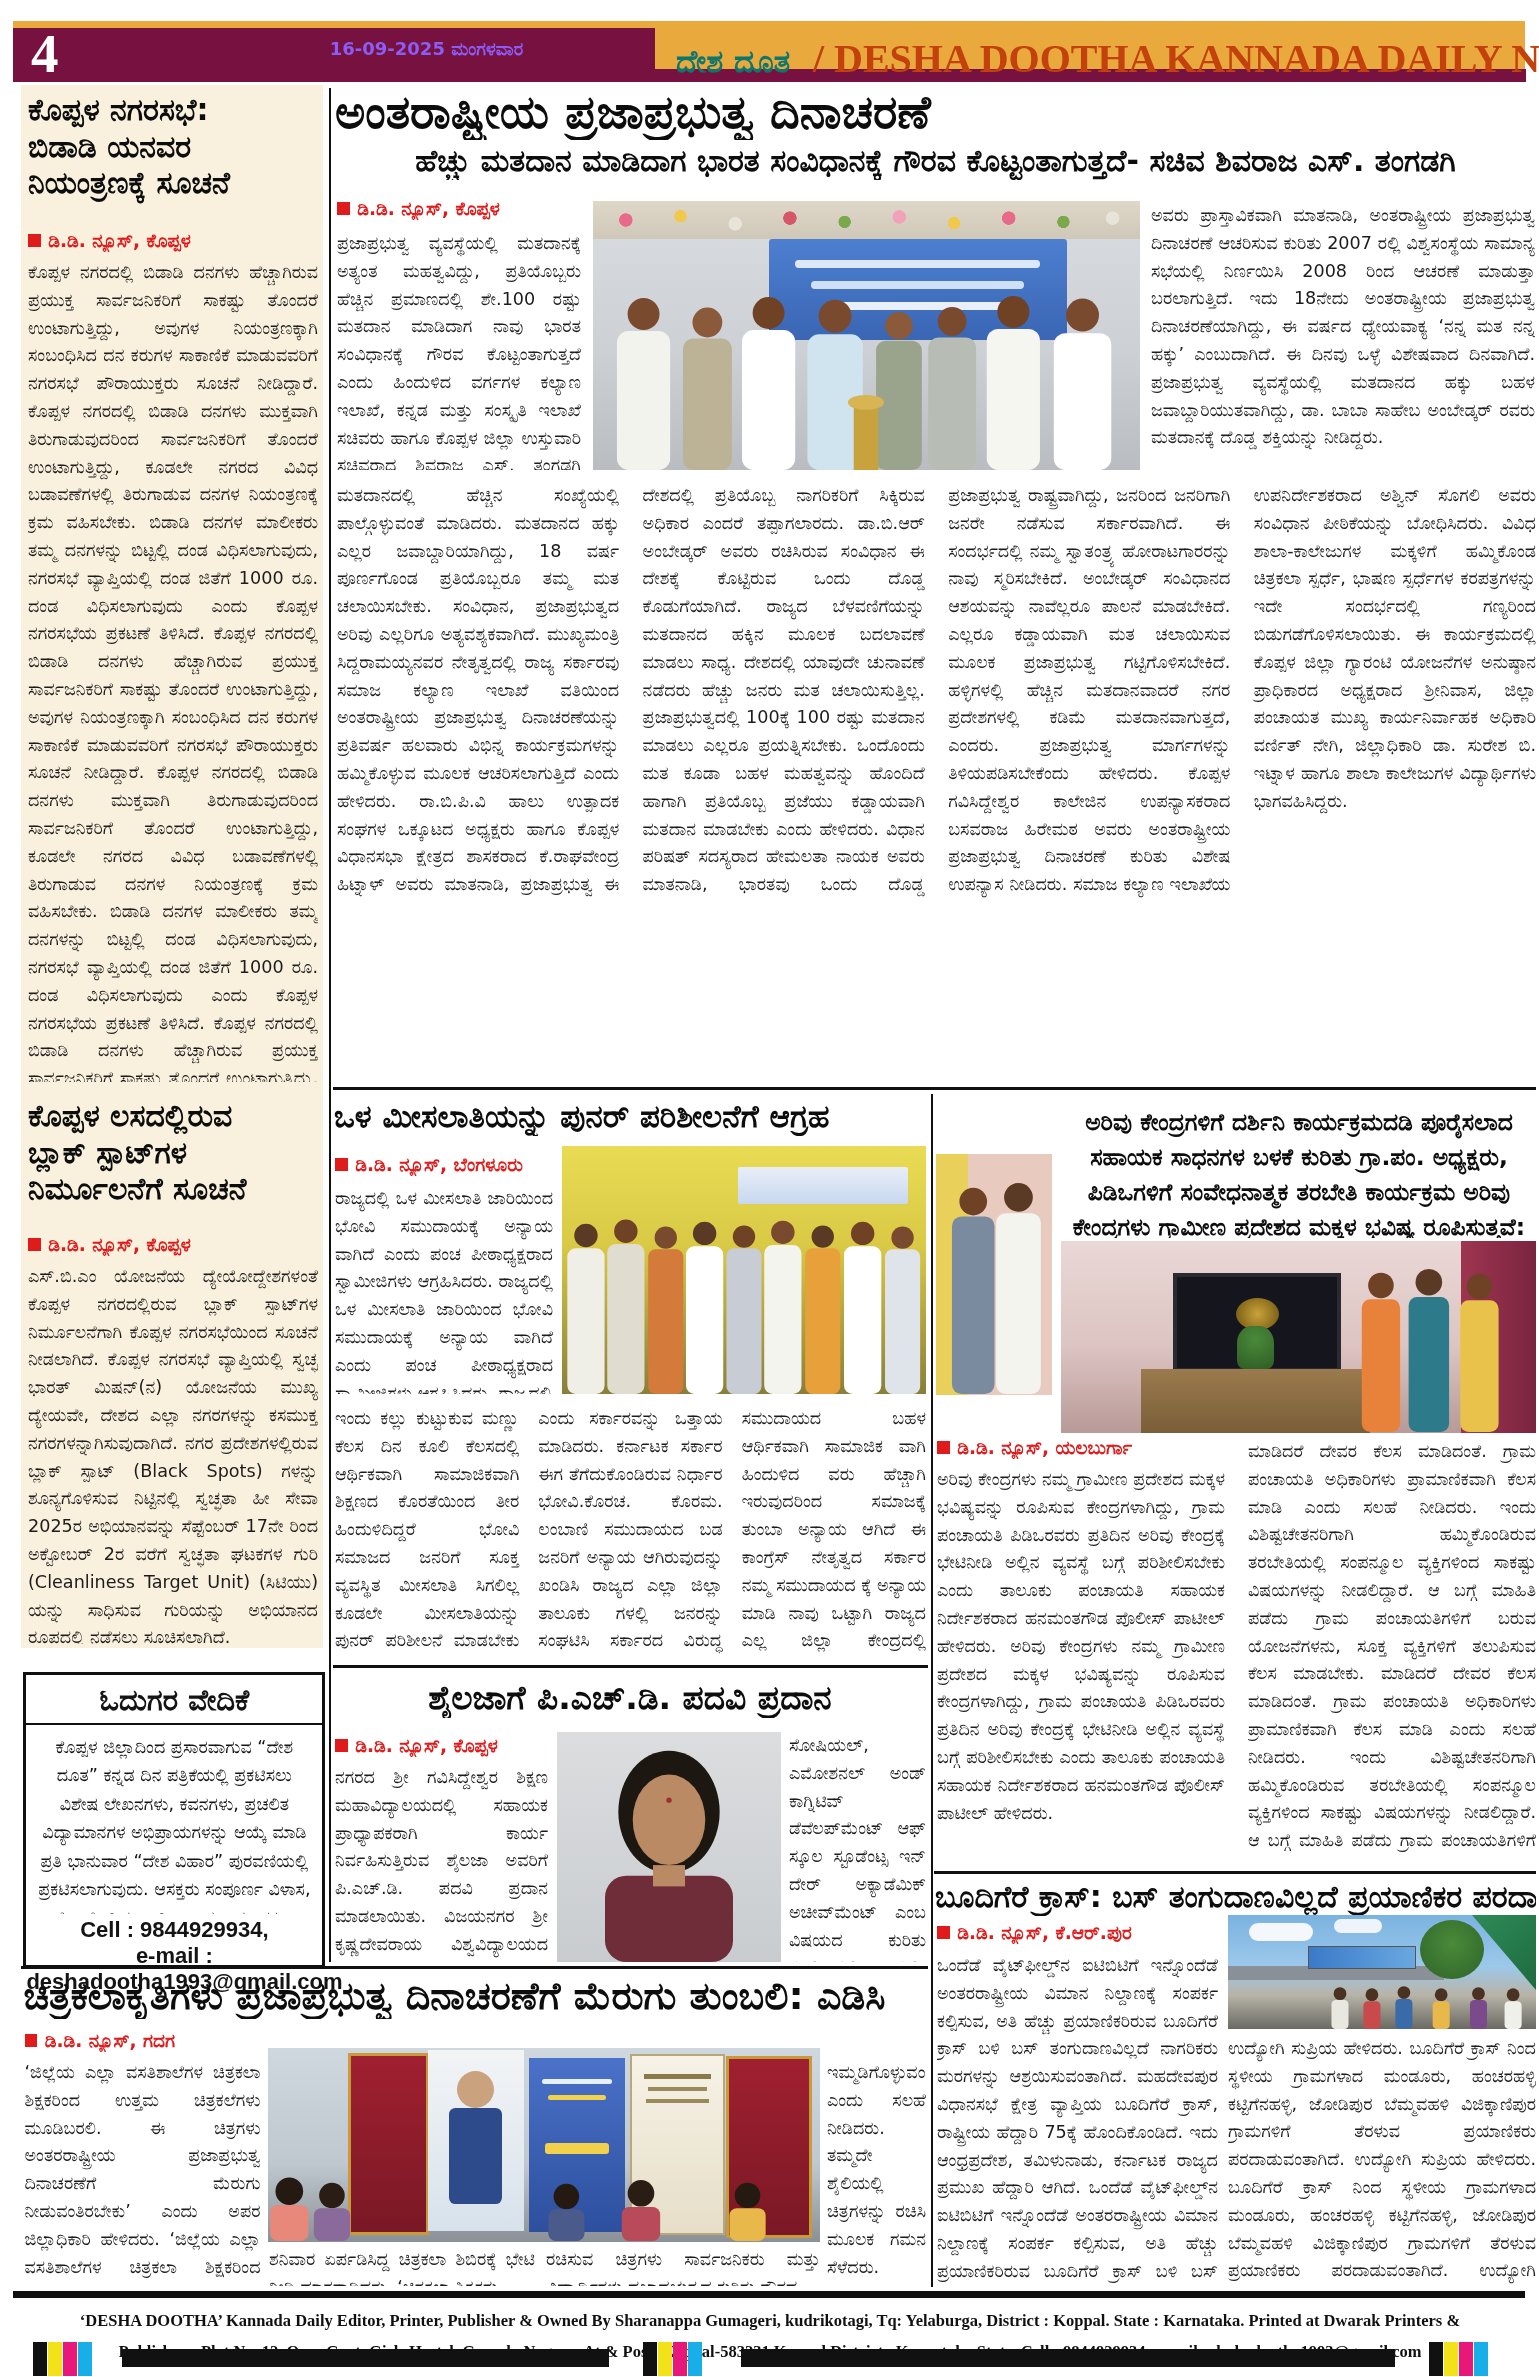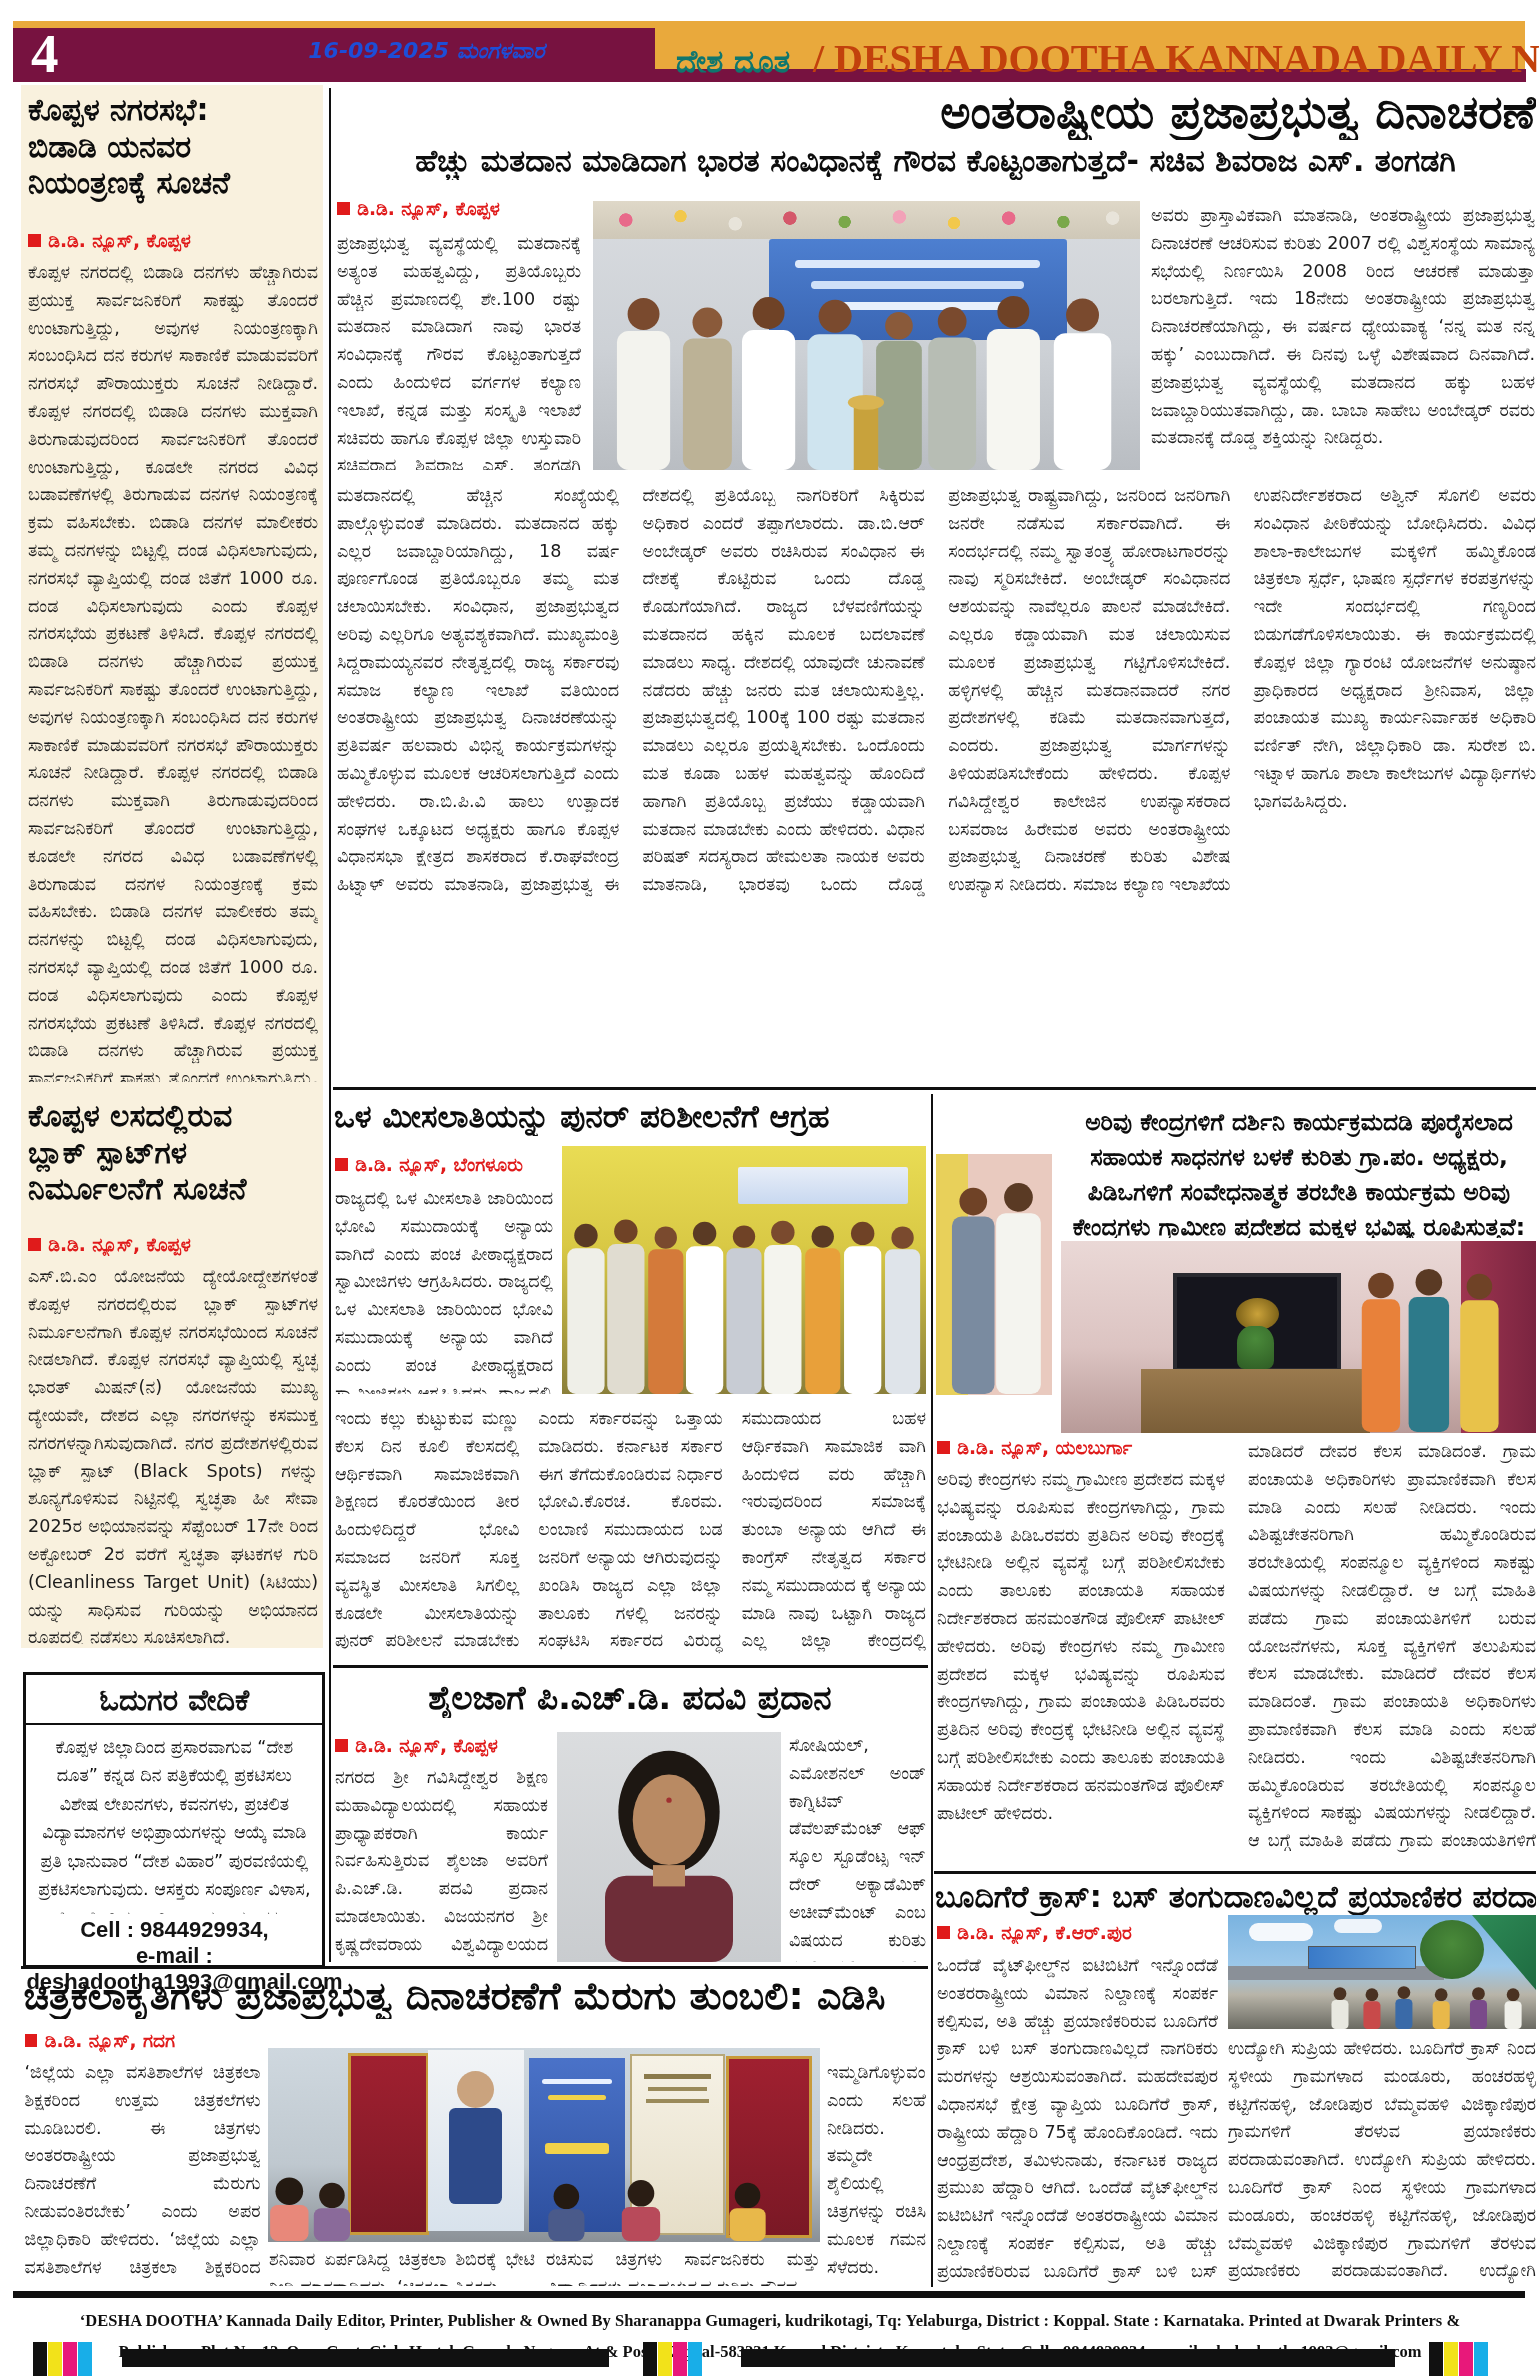--- a/index.html
+++ b/index.html
@@ -4,21 +4,21 @@
 <style>
   html,body{margin:0;padding:0;background:#ffffff;}
   #page{position:relative;width:1540px;height:2377px;background:#ffffff;overflow:hidden;
         font-family:"DejaVu Sans",sans-serif;color:#141414;}
   .abs{position:absolute;}
   .kn{font-family:"DejaVu Sans",sans-serif;}
   
   .band-yellow{background:#e9a93c;}
   .band-maroon{background:#771240;}
   .pageno{color:#ffffff;font-weight:bold;font-size:55px;font-family:"Liberation Serif",serif;line-height:1;}
-  .hdr-date{color:#1d4ed8;font-weight:bold;font-size:22px;font-style:italic;}
+  .hdr-date{color:#8b5cf6;font-weight:bold;font-size:18px;}
   .mast-kn{color:#0f766e;font-weight:bold;font-size:31px;}
   .mast-en{color:#c2410c;font-weight:bold;font-size:40px;font-family:"Liberation Serif",serif;margin-left:20px;}
   
   .headline{font-weight:bold;color:#0d0d0d;line-height:1.22;}
   .byline{color:#e01b1b;font-weight:bold;font-size:18.6px;white-space:nowrap;overflow:hidden;}
   .bullet{display:inline-block;width:12.8px;height:12.8px;background:#e01b1b;margin-right:7.5px;}
   .body-text{font-size:17.6px;line-height:1.58;text-align:justify;overflow:hidden;color:#1c1c1c;}
   .cols3{column-count:3;column-gap:19px;}
   .cols4{column-count:4;column-gap:23.4px;}
   .rule-h{background:#101010;}
@@ -79,21 +79,21 @@
     <div class="rule-h" style="height:2.7px;width:100%;"></div>
     <div class="forum-body kn" style="padding:7.5px 9.6px 0 9.6px;height:181px;">ಕೊಪ್ಪಳ ಜಿಲ್ಲಾದಿಂದ ಪ್ರಸಾರವಾಗುವ “ದೇಶ ದೂತ” ಕನ್ನಡ ದಿನ ಪತ್ರಿಕೆಯಲ್ಲಿ ಪ್ರಕಟಿಸಲು ವಿಶೇಷ ಲೇಖನಗಳು, ಕವನಗಳು, ಪ್ರಚಲಿತ ವಿದ್ಯಾಮಾನಗಳ ಅಭಿಪ್ರಾಯಗಳನ್ನು ಆಯ್ಕೆ ಮಾಡಿ ಪ್ರತಿ ಭಾನುವಾರ “ದೇಶ ವಿಹಾರ” ಪುರವಣಿಯಲ್ಲಿ ಪ್ರಕಟಿಸಲಾಗುವುದು. ಆಸಕ್ತರು ಸಂಪೂರ್ಣ ವಿಳಾಸ, ಮೋಬೈಲ್ ನಂಬರ್, ಆಧಾರ ಕಾರ್ಡ ನಕಲು ಲಗತ್ತಿಸತಕ್ಕದ್ದು. ಶರಣು ಬಿ.ಗುಮಗೇರಿ. ಸಂಪಾದಕರು, ದೇಶ ದೂತ ಕನ್ನಡ ದಿನಪತ್ರಿಕೆ.</div>
     <div class="forum-contact" style="margin-top:3.2px;">
       <span>Cell :</span> <span>9844929934,</span>
     </div>
     <div class="forum-contact">
       <span>e-mail :</span> <span>deshadootha1993@gmail.com</span>
     </div>
   </div>
 
-  <div class="abs headline kn" style="left:335px;top:84px;width:1201px;font-size:46px;text-align:right;white-space:nowrap;overflow:hidden;">ಅಂತರಾಷ್ಟ್ರೀಯ ಪ್ರಜಾಪ್ರಭುತ್ವ ದಿನಾಚರಣೆ</div>
+  <div class="abs headline kn" style="left:335px;top:84px;width:1201px;font-size:46px;text-align:left;white-space:nowrap;overflow:hidden;">ಅಂತರಾಷ್ಟ್ರೀಯ ಪ್ರಜಾಪ್ರಭುತ್ವ ದಿನಾಚರಣೆ</div>
   <div class="abs headline kn" style="left:335px;top:143px;width:1201px;font-size:30px;text-align:center;white-space:nowrap;overflow:hidden;">ಹೆಚ್ಚು ಮತದಾನ ಮಾಡಿದಾಗ ಭಾರತ ಸಂವಿಧಾನಕ್ಕೆ ಗೌರವ ಕೊಟ್ಟಂತಾಗುತ್ತದೆ- ಸಚಿವ ಶಿವರಾಜ ಎಸ್. ತಂಗಡಗಿ</div>
   <div class="abs byline" style="left:337px;top:198px;width:250px;">
     <span class="bullet"></span><span>ಡಿ.ಡಿ. ನ್ಯೂಸ್, ಕೊಪ್ಪಳ</span>
   </div>
 
   <div class="photo" style="left:593px;top:201px;width:547px;height:269px;background:linear-gradient(#d9dce0 0%,#cdd1d6 55%,#b9bdc2 100%);">
     <div style="left:0;top:0;width:100%;height:38px;
          background:
            radial-gradient(circle at 6% 50%, #e86a8a 0 6.4px, transparent 7px),
            radial-gradient(circle at 16% 40%, #f2c84b 0 5.9px, transparent 6.4px),

